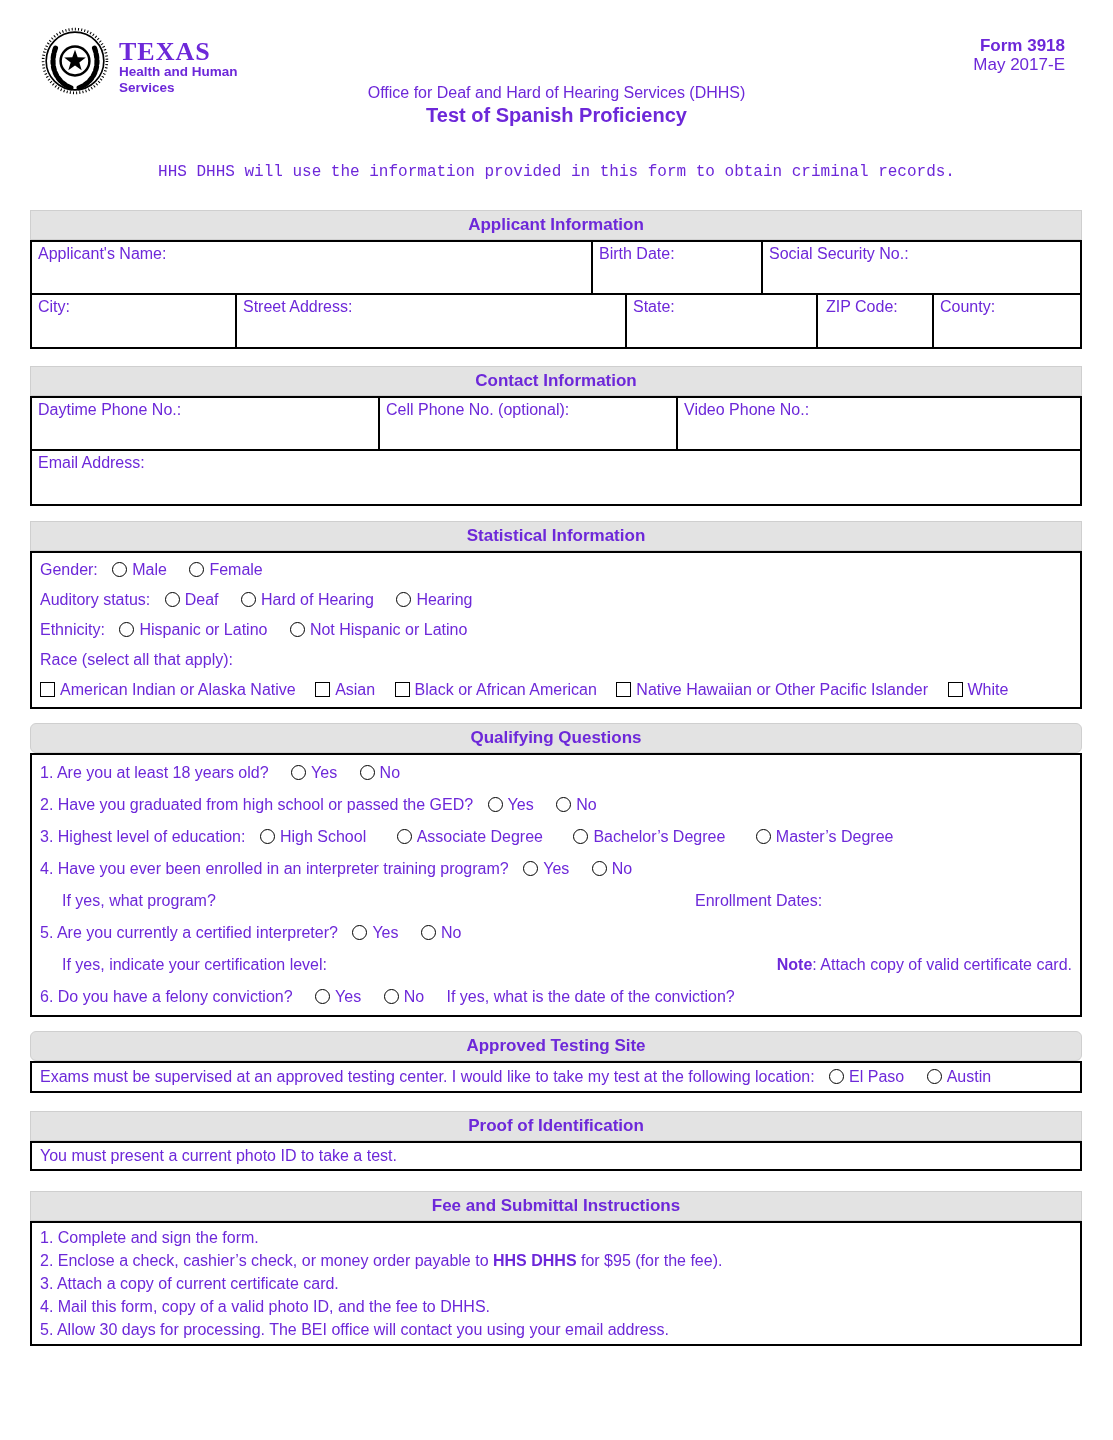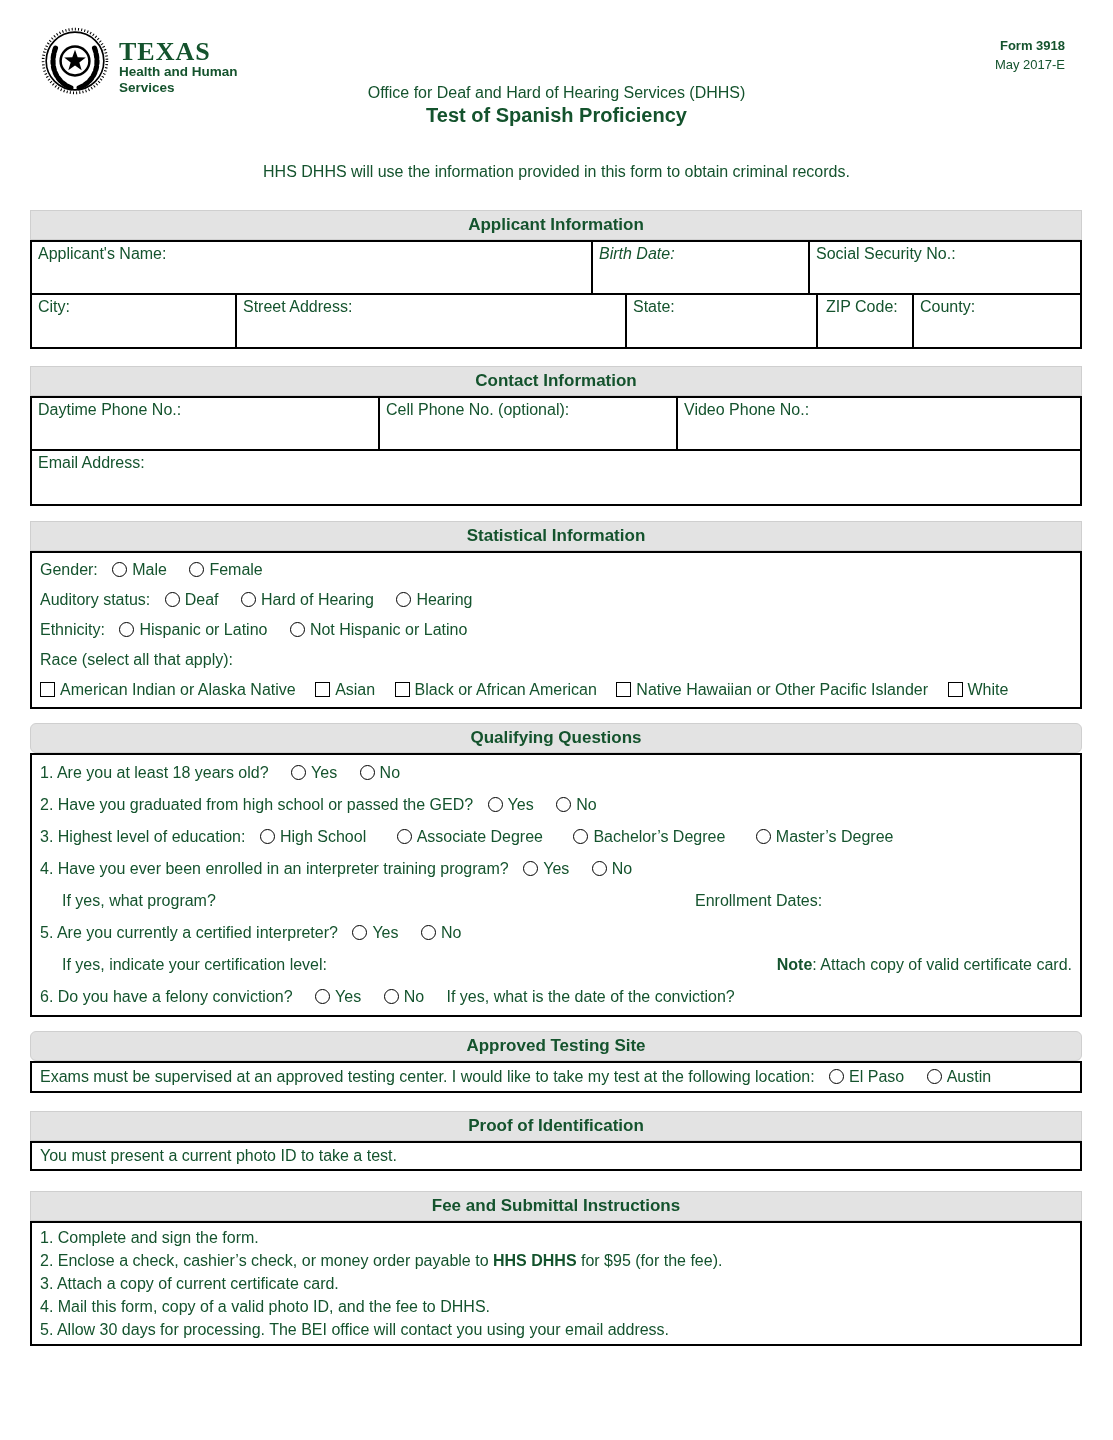--- a/index.html
+++ b/index.html
@@ -1,29 +1,29 @@
 <!DOCTYPE html>
 <html><head>
 <meta charset="utf-8">
 <style>
   html,body{margin:0;padding:0;background:#fff;}
-  .page{position:relative;width:1113px;height:1440px;background:#ffffff;color:#14532d;
+  .page{position:relative;width:1113px;height:1440px;background:#ffffff;color:#6d28d9;
         font-family:"Liberation Sans","DejaVu Sans",sans-serif;font-size:16px;overflow:hidden;}
 
   
   .logo{position:absolute;left:40px;top:26px;display:flex;align-items:flex-start;}
   .logo-text{margin-left:9px;padding-top:14px;}
   .logo-state{font-family:"Liberation Serif","DejaVu Serif",serif;font-size:26px;font-weight:bold;letter-spacing:1px;line-height:24px;}
   .logo-sub{font-size:13.5px;font-weight:bold;line-height:16px;}
-  .form-meta{position:absolute;right:48px;top:36px;text-align:right;font-size:13px;line-height:19px;}
+  .form-meta{position:absolute;right:48px;top:36px;text-align:right;font-size:17px;line-height:19px;}
   .form-no{font-weight:bold;}
   .header-center{text-align:center;padding-top:84px;}
   .office-line{font-size:16px;}
   .form-title{font-size:20px;font-weight:bold;margin-top:2px;}
-  .notice{ text-align:center;margin-top:36px;font-size:16px;}
+  .notice{ text-align:center;margin-top:36px;font-size:16px;font-family:Liberation Mono, monospace;}
 
   
   .content{margin:0 30px;width:1052px;box-sizing:border-box;}
   .section-bar{background:#e3e3e3;border:1px solid #cfcfcf;height:30px;line-height:28px;
                text-align:center;font-weight:bold;font-size:17px;box-sizing:border-box;}
   .mt25{margin-top:29px;text-align:center;} .mt17{margin-top:17px;} .mt15{margin-top:15px;}
   .mt14{margin-top:14px;border-radius:6px;} .mt18{margin-top:18px;} .mt20{margin-top:20px;}
 
   .tbl{border:2px solid #000;border-top-width:2px;box-sizing:border-box;}
   .tr{display:flex;}
@@ -89,38 +89,38 @@
   <div class="notice">HHS DHHS will use the information provided in this form to obtain criminal records.</div>
 
   <div class="content">
 
     <div class="section-bar mt25">Applicant Information</div>
     <div class="tbl">
       <div class="tr">
         <div class="td h51" style="width:561px;">
           <span>Applicant's Name:</span>
         </div>
-        <div class="td h51" style="width:217px;font-style:italic;">
+        <div class="td h51" style="width:170px;">
           <span>Birth Date:</span>
         </div>
         <div class="td h51">
           <span>Social Security No.:</span>
         </div>
       </div>
       <div class="tr">
         <div class="td h52" style="width:205px;">
           <span>City:</span>
         </div>
         <div class="td h52" style="width:390px;">
           <span>Street Address:</span>
         </div>
         <div class="td h52" style="width:191px;">
           <span>State:</span>
         </div>
-        <div class="td h52" style="width:96px;padding-left:8px;">
+        <div class="td h52" style="width:116px;padding-left:8px;">
           <span>ZIP Code:</span>
         </div>
         <div class="td h52">
           <span>County:</span>
         </div>
       </div>
     </div>
 
     <div class="section-bar mt17">Contact Information</div>
     <div class="tbl">

